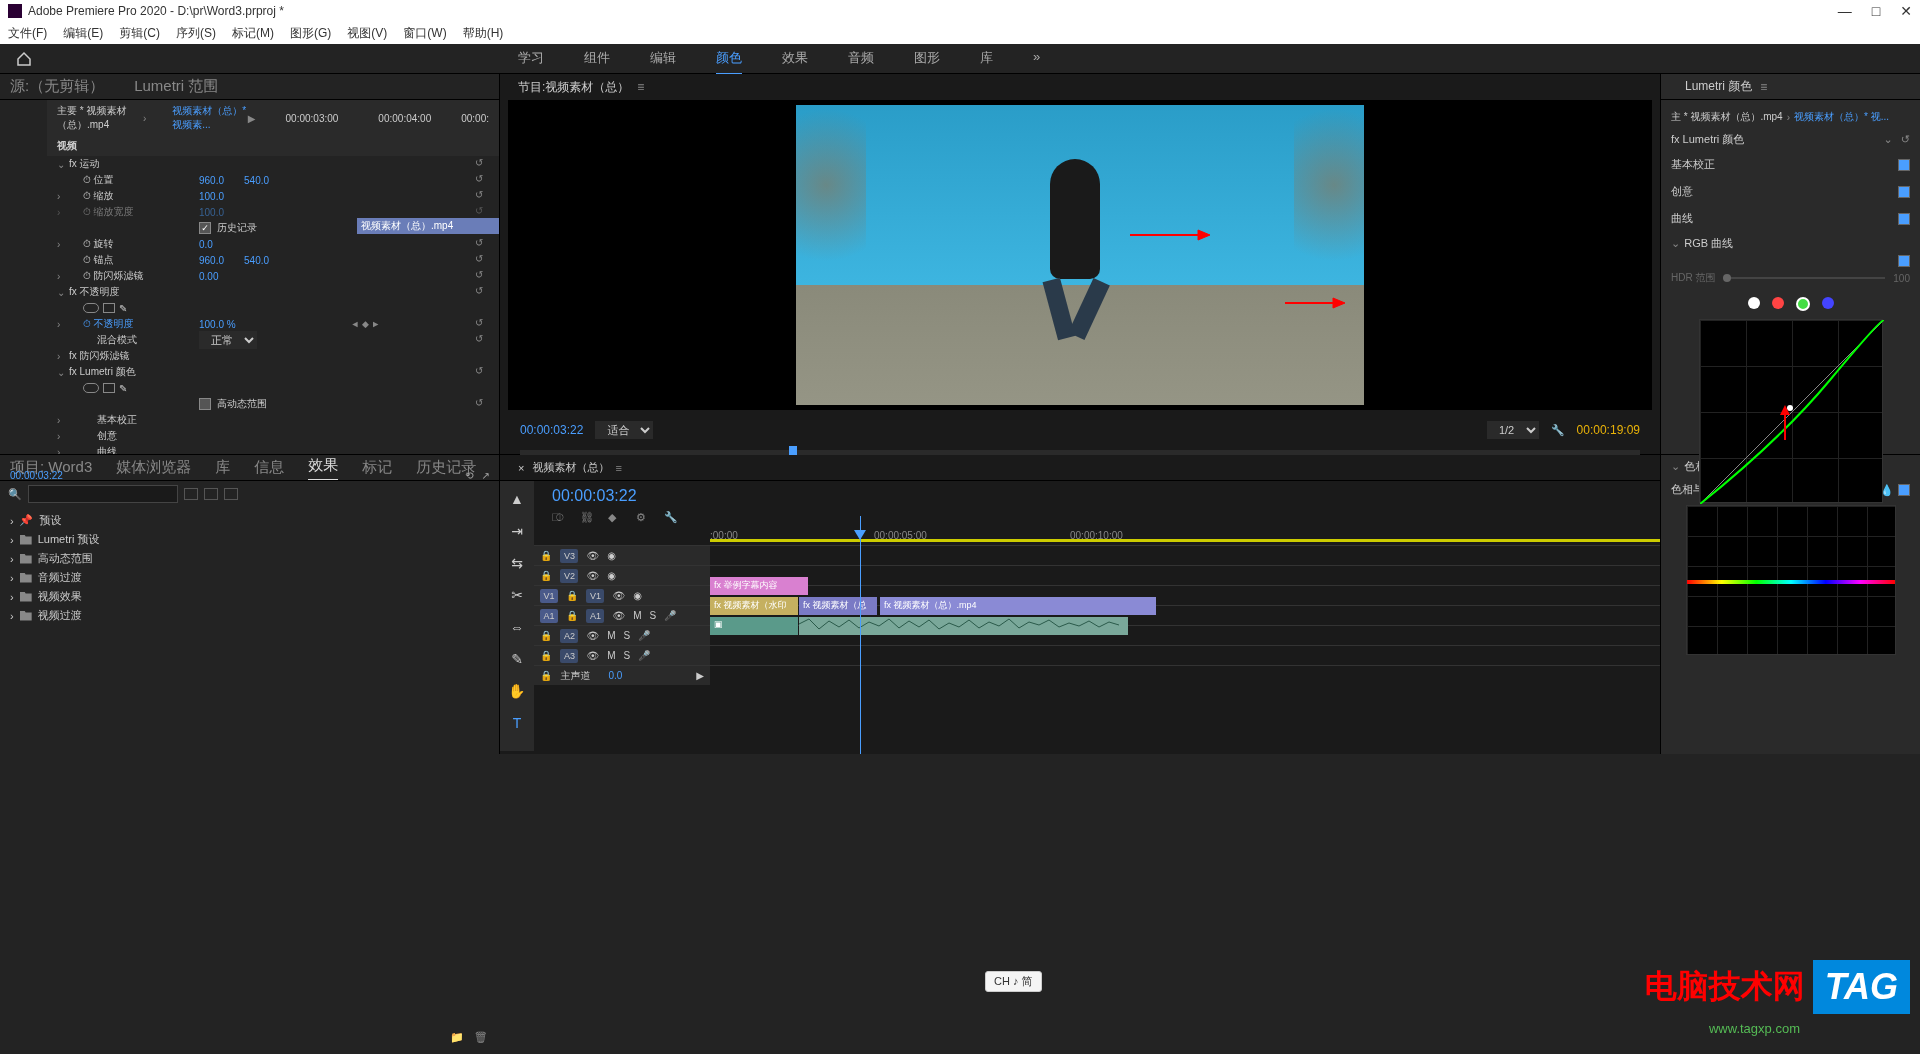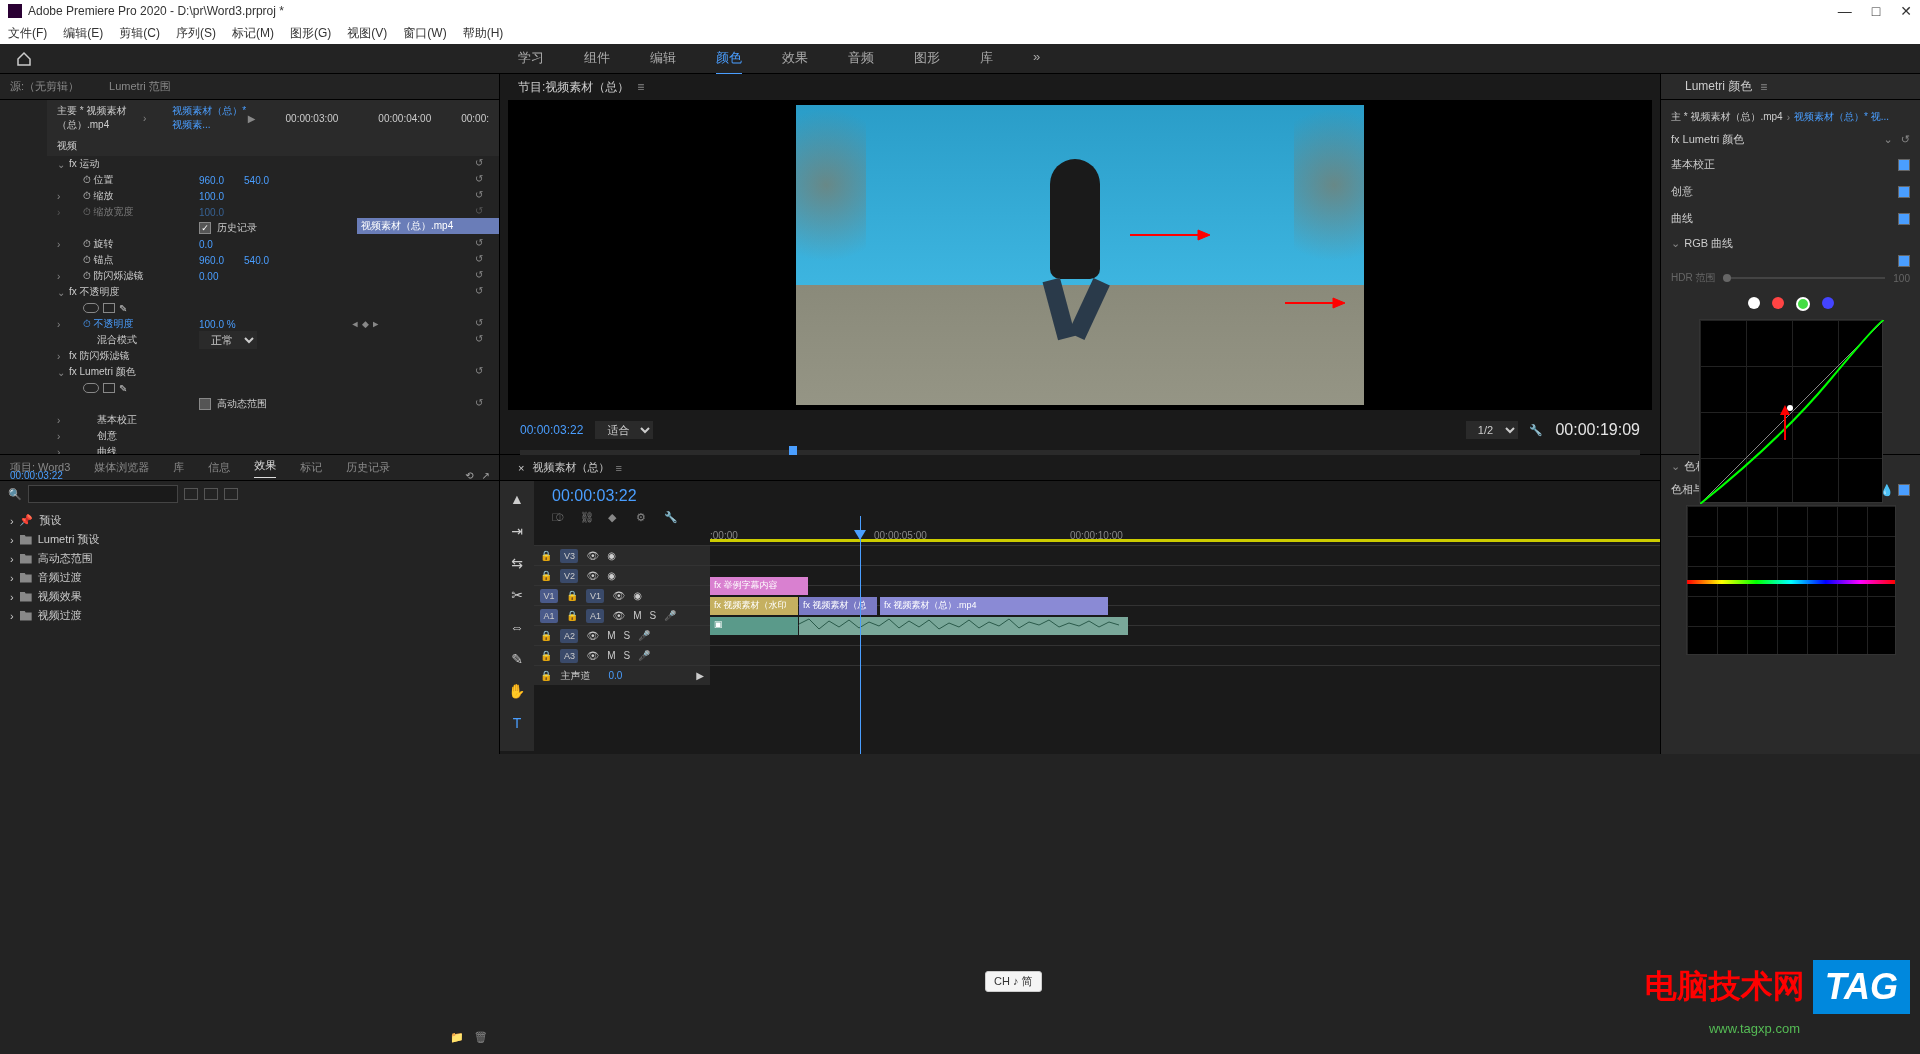--- a/index.html
+++ b/index.html
@@ -9,49 +9,49 @@
 .title-bar .win-controls { margin-left: auto; display: flex; gap: 20px; font-size: 14px; }
 .menu-bar { background: #fff; height: 22px; display: flex; align-items: center; padding: 0 8px; gap: 16px; color: #333; font-size: 12px; }
 .top-bar { background: #232323; height: 30px; display: flex; align-items: center; border-bottom: 1px solid #000; }
 .home-icon { width: 48px; height: 30px; display: flex; align-items: center; justify-content: center; }
 .workspace-tabs { display: flex; margin-left: 470px; gap: 40px; }
 .workspace-tab { color: #aaa; font-size: 13px; cursor: pointer; padding: 6px 0; }
 .workspace-tab.active { color: #4a9eff; border-bottom: 2px solid #4a9eff; }
 .main-layout { display: flex; height: 380px; }
 .left-panel { width: 500px; background: #232323; border-right: 1px solid #000; }
 .panel-tabs { display: flex; height: 26px; border-bottom: 1px solid #000; align-items: center; padding: 0 10px; gap: 30px; }
-.panel-tab { color: #888; font-size: 11px; cursor: pointer; }
+.panel-tab { color: #888; font-size: 15px; cursor: pointer; }
 .panel-tab.active { color: #ddd; border-bottom: 1px solid #ddd; padding-bottom: 4px; }
 .effect-controls { height: 354px; overflow-y: auto; }
 .ec-header { display: flex; align-items: center; padding: 4px 10px; background: #2a2a2a; font-size: 10px; }
 .ec-header .clip-name { color: #4a9eff; margin-left: 20px; }
 .ec-row { display: flex; align-items: center; padding: 2px 10px; height: 16px; font-size: 10px; }
 .ec-row .expand { width: 12px; color: #888; }
 .ec-row .label { flex: 0 0 130px; color: #ccc; }
 .ec-row .value { color: #4a9eff; margin-right: 20px; text-align: center; }
-.ec-section { padding: 3px 10px; background: #2a2a2a; font-size: 10px; }
+.ec-section { padding: 3px 10px; background: #2a2a2a; font-size: 10px; font-weight: bold; }
 .ec-clip-bar { position: absolute; left: 310px; top: 118px; width: 188px; height: 16px; background: #6a7db8; font-size: 10px; padding: 1px 4px; color: #fff; }
 .reset-icon { width: 14px; height: 14px; color: #888; margin-left: auto; cursor: pointer; }
 .center-panel { flex: 1; background: #1a1a1a; position: relative; }
 .program-header { height: 26px; display: flex; align-items: center; padding: 0 18px; font-size: 12px; color: #ccc; }
 .program-viewer { height: 310px; display: flex; align-items: center; justify-content: center; background: #000; margin: 0 8px; position: relative; }
 .video-frame { width: 568px; height: 300px; background: linear-gradient(to bottom, #2a9dc8 0%, #3db5e0 60%, #8a8a7a 60%, #959585 100%); position: relative; overflow: hidden; }
 .person { position: absolute; left: 42%; top: 18%; width: 80px; height: 185px; }
 .person-body { width: 50px; height: 120px; background: #1a1a1a; border-radius: 25px 25px 10px 10px; margin-left: 15px; }
 .person-legs { width: 60px; height: 65px; position: relative; margin-left: 10px; }
 .leg1 { position: absolute; width: 18px; height: 60px; background: #2a3a4a; transform: rotate(-15deg); left: 5px; }
 .leg2 { position: absolute; width: 18px; height: 60px; background: #2a3a4a; transform: rotate(25deg); left: 35px; }
 .tree { position: absolute; width: 80px; height: 200px; }
 .tree.left { left: -10px; top: 0; }
 .tree.right { right: -10px; top: 0; }
 .branches { width: 100%; height: 100%; background: radial-gradient(circle at 50% 40%, rgba(139,115,85,0.6) 0%, transparent 60%); }
 .program-controls { height: 40px; display: flex; align-items: center; padding: 0 20px; gap: 12px; }
 .tc-left { color: #4a9eff; font-size: 12px; }
 .fit-select { background: #2a2a2a; color: #ccc; padding: 2px 8px; border: none; font-size: 11px; }
-.tc-right { margin-left: auto; color: #e5e5e5; font-size: 16px; }
+.tc-right { margin-left: auto; color: #eab308; font-size: 12px; }
 .transport { display: flex; gap: 14px; justify-content: center; margin-top: 2px; }
 .transport button { background: none; border: none; color: #ccc; font-size: 12px; cursor: pointer; width: 18px; height: 18px; }
 .right-panel { width: 260px; background: #2a2a2a; border-left: 1px solid #000; }
 .lumetri-header { height: 26px; display: flex; align-items: center; padding: 0 24px; font-size: 12px; border-bottom: 1px solid #000; }
 .lumetri-body { padding: 6px 10px; font-size: 11px; }
 .lumetri-row { display: flex; align-items: center; padding: 4px 0; }
 .lumetri-section { display: flex; align-items: center; padding: 6px 0; color: #ccc; }
 .lumetri-check { margin-left: auto; width: 12px; height: 12px; background: #4a9eff; border: 1px solid #666; }
 .rgb-curves-header { display: flex; align-items: center; padding: 4px 0; color: #ccc; }
 .hdr-row { display: flex; align-items: center; color: #666; padding: 4px 0; font-size: 10px; }
@@ -537,21 +537,21 @@
             <div class="track-header" style="width:176px;">
               <span class="track-toggle" style="background:#4a5a8a">V1</span>
               <span>🔒</span>
               <span class="track-toggle">V1</span>
               <span>👁</span>
               <span>◉</span>
             </div>
             <div class="track-content">
           <div class="clip yellow"><span>fx</span> <span>视频素材（水印</span></div>
           <div class="clip purple" style="left:89px;width:78px;"><span>fx</span> <span>视频素材（总</span></div>
-          <div class="clip purple" style="left:170px;width:228px;background:#8a8ad5;"><span>fx</span> <span>视频素材（总）.mp4</span></div>
+          <div class="clip purple" style="left:170px;width:276px;background:#8a8ad5;"><span>fx</span> <span>视频素材（总）.mp4</span></div>
         </div>
           </div>
         <div class="track-row">
             <div class="track-header">
               <span class="track-toggle" style="background:#4a5a8a">A1</span>
               <span>🔒</span>
               <span class="track-toggle">A1</span>
               <span>👁</span>
               <span>M</span>
               <span>S</span>

